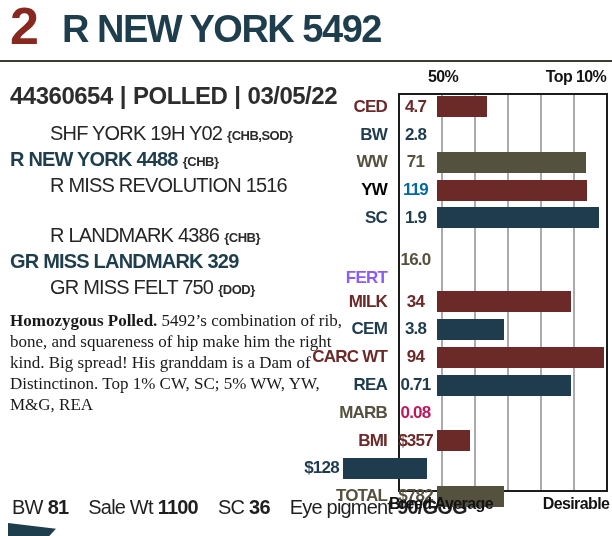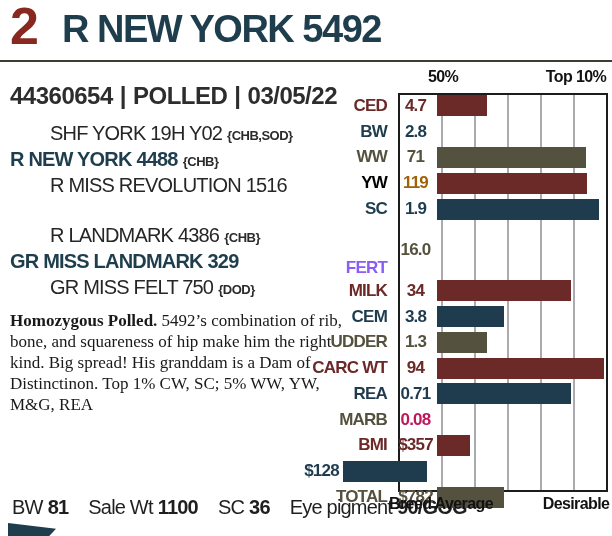--- a/index.html
+++ b/index.html
@@ -126,21 +126,21 @@
       </div>
       <div class="crow">
         <div class="clabel" style="color: rgb(85, 81, 63);">WW</div>
         <div class="cvalue" style="color: rgb(85, 81, 63);">71</div>
         <div class="cbararea">
           <div class="cbar" style="width: 89%; background: rgb(85, 81, 63);"></div>
         </div>
       </div>
       <div class="crow">
         <div class="clabel" style="color: #000000;">YW</div>
-        <div class="cvalue" style="color: #a16207;">119</div>
+        <div class="cvalue" style="color: #0369a1;">119</div>
         <div class="cbararea">
           <div class="cbar" style="width: 90%; background: rgb(107, 42, 40);"></div>
         </div>
       </div>
       <div class="crow">
         <div class="clabel" style="color: rgb(31, 60, 79);">SC</div>
         <div class="cvalue" style="color: rgb(31, 60, 79);">1.9</div>
         <div class="cbararea">
           <div class="cbar" style="width: 97%; background: rgb(31, 60, 79);"></div>
         </div>
@@ -158,27 +158,20 @@
         </div>
       </div>
       <div class="crow">
         <div class="clabel" style="color: rgb(31, 60, 79);">CEM</div>
         <div class="cvalue" style="color: rgb(31, 60, 79);">3.8</div>
         <div class="cbararea">
           <div class="cbar" style="width: 40%; background: rgb(31, 60, 79);"></div>
         </div>
       </div>
       <div class="crow">
-        <div class="clabel" style="color: rgb(85, 81, 63);">UDDER</div>
-        <div class="cvalue" style="color: rgb(85, 81, 63);">1.3</div>
-        <div class="cbararea">
-          <div class="cbar" style="width: 30%; background: rgb(85, 81, 63);"></div>
-        </div>
-      </div>
-      <div class="crow">
         <div class="clabel" style="color: rgb(107, 42, 40);">CARC WT</div>
         <div class="cvalue" style="color: rgb(107, 42, 40);">94</div>
         <div class="cbararea">
           <div class="cbar" style="width: 100%; background: rgb(107, 42, 40);"></div>
         </div>
       </div>
       <div class="crow">
         <div class="clabel" style="color: rgb(31, 60, 79);">REA</div>
         <div class="cvalue" style="color: rgb(31, 60, 79);">0.71</div>
         <div class="cbararea">

